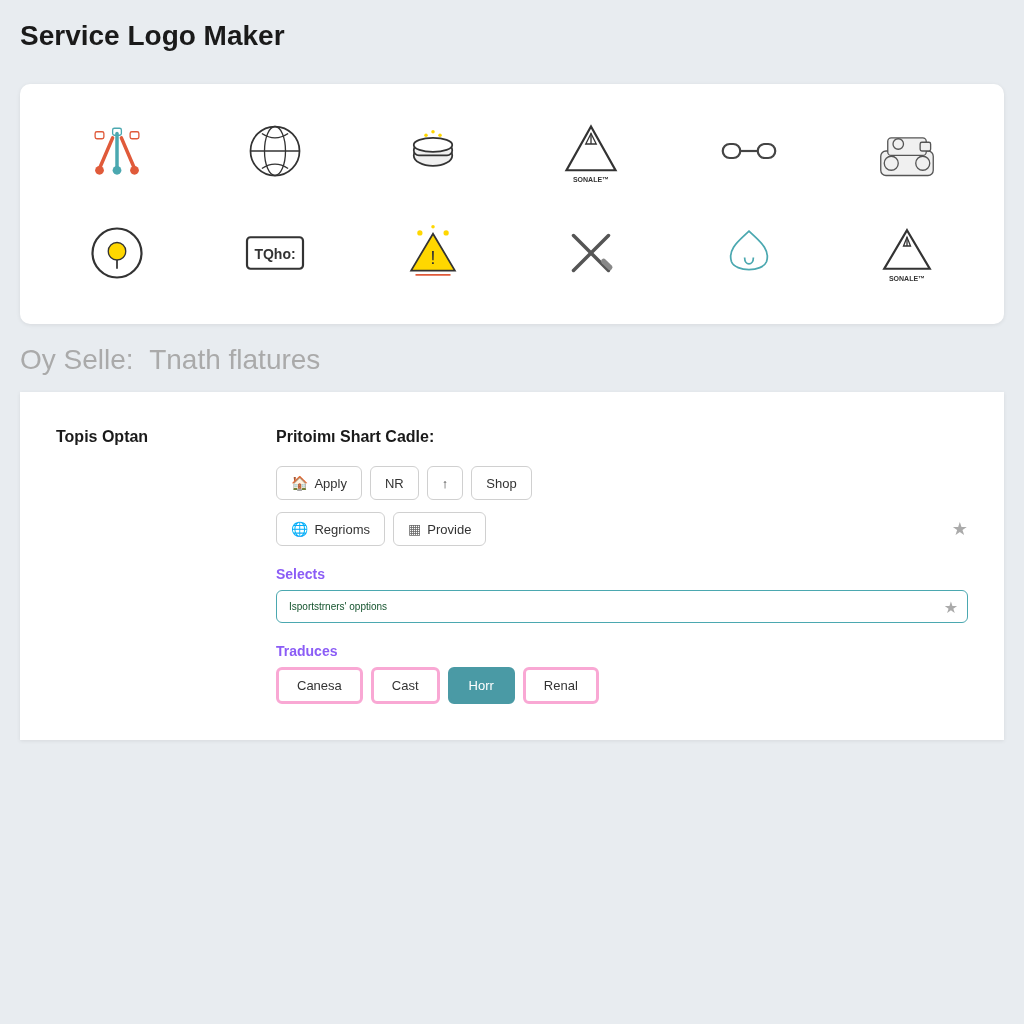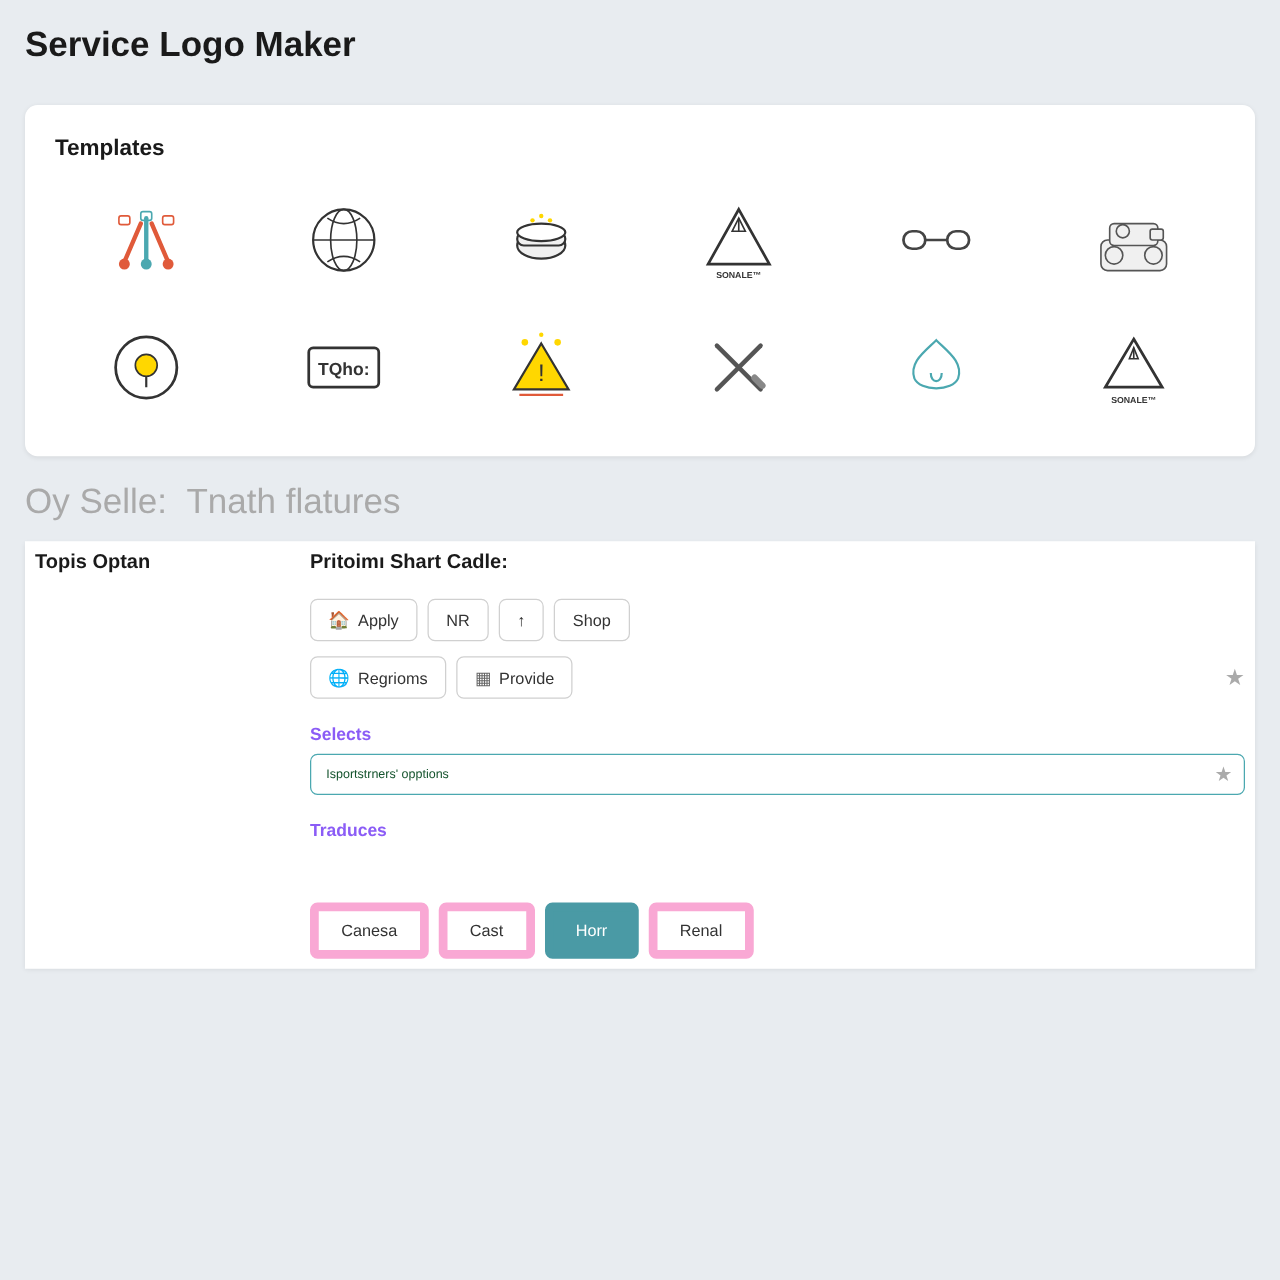--- a/index.html
+++ b/index.html
@@ -51,21 +51,21 @@
       color: #7a9a3a;
       margin-bottom: 16px;
     }
     .section-subtitle span {
       color: #aaaaaa;
       font-weight: 400;
     }
     .options-card {
       background: #fff;
       border-radius: 0;
-      padding: 8px;
+      padding: 36px;
       display: flex;
       gap: 40px;
       box-shadow: 0 1px 4px rgba(0,0,0,0.08);
     }
     .left-panel {
       min-width: 180px;
       flex-shrink: 0;
     }
     .right-panel {
       flex: 1;
@@ -158,41 +158,39 @@
       color: #aaa;
       font-size: 16px;
       pointer-events: none;
     }
     .traduces-row {
       display: flex;
       gap: 8px;
     }
     .traduce-btn {
       padding: 8px 18px;
-      border: 7px solid #f9a8d4;
+      border: 3px solid #f9a8d4;
       border-radius: 6px;
       background: #fff;
       font-size: 13px;
       color: #333;
       cursor: pointer;
-      margin-top: 42px;
     }
     .traduce-btn.active {
       background: #4a9aa5;
       color: #fff;
       border-color: #4a9aa5;
     }
   </style>
 </head>
 <body>
 
 <h1 class="app-title">Service Logo Maker</h1>
 
 <div class="card">
-  <div class="section-label">Templates</div>
   <div class="templates-grid">
 
     <div class="template-item">
       <svg class="template-svg" viewBox="0 0 80 80" fill="none">
         <line x1="20" y1="60" x2="35" y2="25" stroke="#e05a3a" stroke-width="4" stroke-linecap="round"></line>
         <line x1="40" y1="60" x2="40" y2="20" stroke="#4ba8b0" stroke-width="4" stroke-linecap="round"></line>
         <line x1="60" y1="60" x2="45" y2="25" stroke="#e05a3a" stroke-width="4" stroke-linecap="round"></line>
         <circle cx="20" cy="62" r="5" fill="#e05a3a"></circle>
         <circle cx="40" cy="62" r="5" fill="#4ba8b0"></circle>
         <circle cx="60" cy="62" r="5" fill="#e05a3a"></circle>

